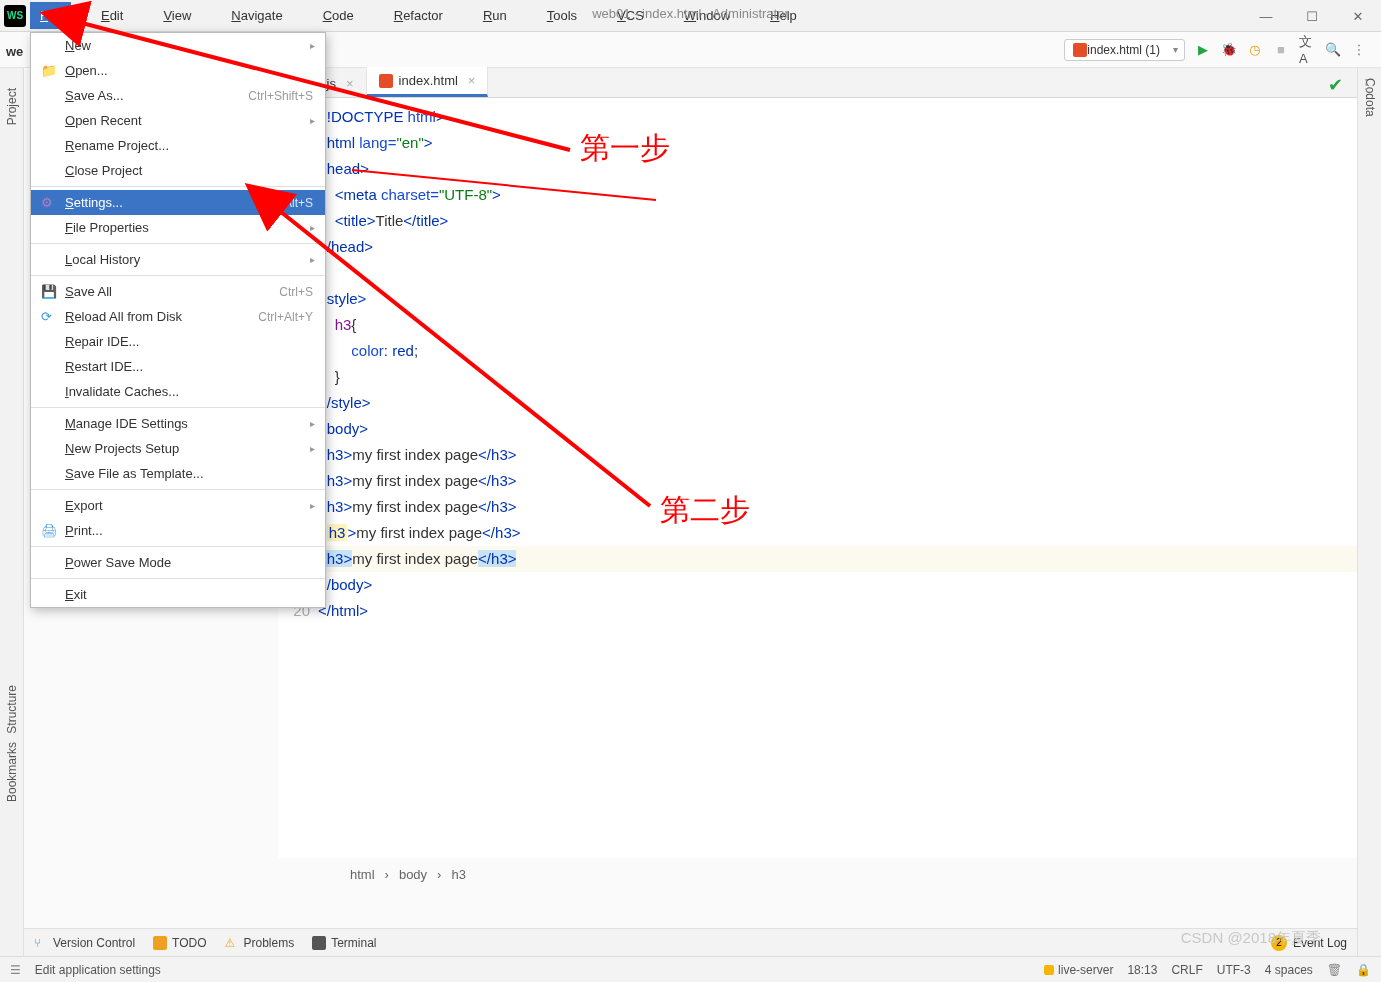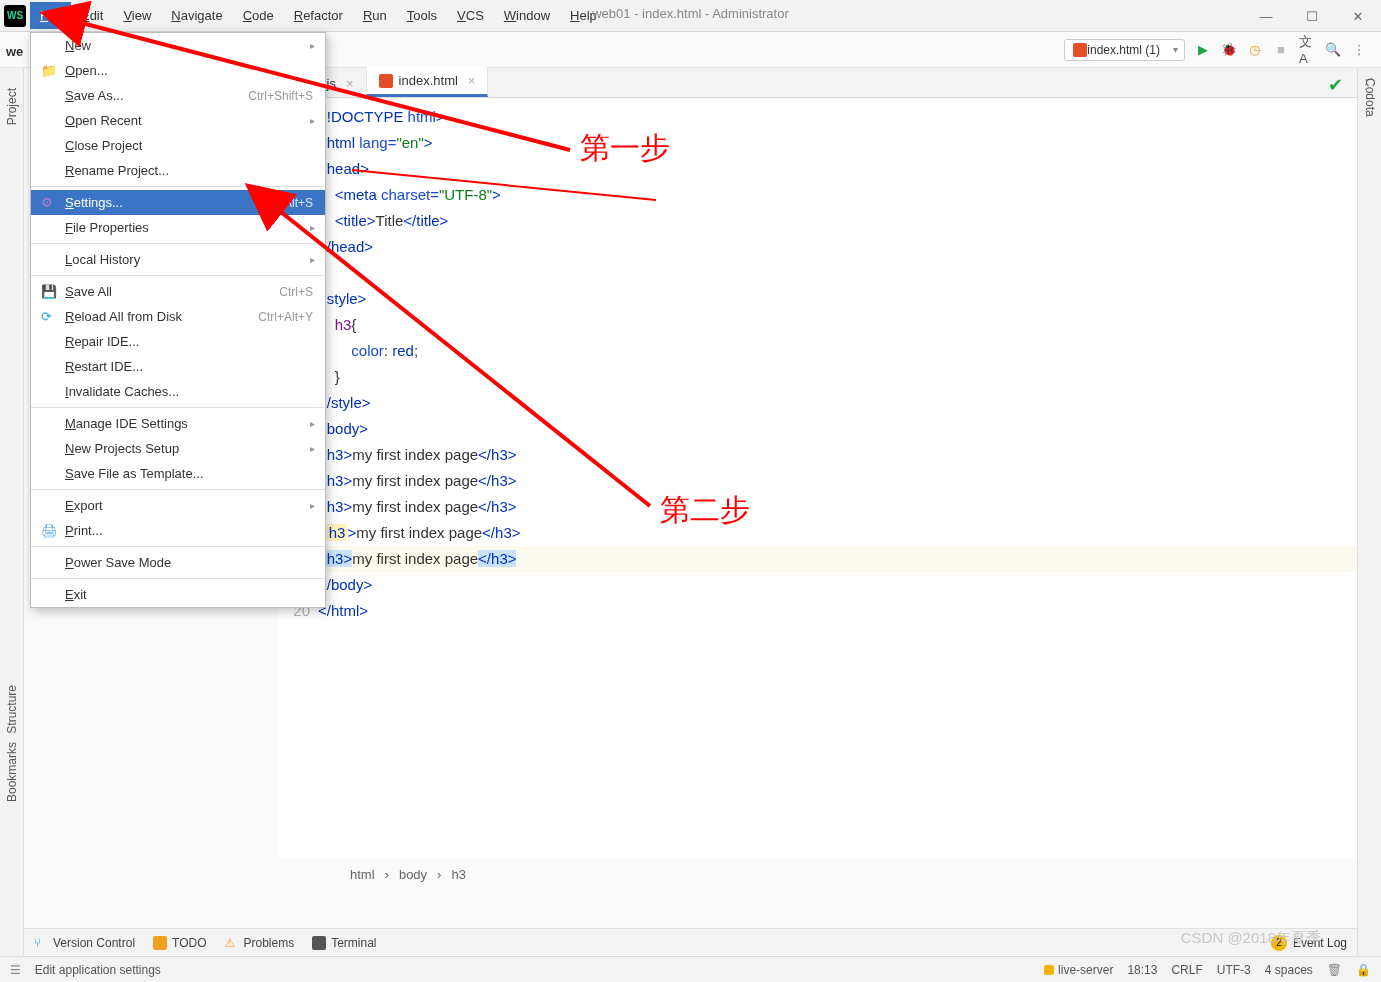--- a/index.html
+++ b/index.html
@@ -87,21 +87,21 @@
 .status-bar .right { margin-left: auto; display: flex; gap: 14px; align-items: center; padding-left: 24px; }
 .watermark { position: absolute; right: 60px; bottom: 34px; color: #c8c8c8; font-size: 15px; z-index: 2; }
 
 .etab-menu { position:absolute; right: 8px; top: 76px; color:#999; font-size:14px; }
 </style>
 </head>
 <body>
 
 <div class="menubar">
   <div class="app-icon">WS</div>
-  <div id="menuitems" style="display: flex;">
+  <div id="menuitems" style="display: flex; gap: 20px;">
       <div class="menu-item active"><span class="ul">F</span>ile</div>
       <div class="menu-item"><span class="ul">E</span>dit</div>
       <div class="menu-item"><span class="ul">V</span>iew</div>
       <div class="menu-item"><span class="ul">N</span>avigate</div>
       <div class="menu-item"><span class="ul">C</span>ode</div>
       <div class="menu-item"><span class="ul">R</span>efactor</div>
       <div class="menu-item"><span class="ul">R</span>un</div>
       <div class="menu-item"><span class="ul">T</span>ools</div>
       <div class="menu-item"><span class="ul">V</span>CS</div>
       <div class="menu-item"><span class="ul">W</span>indow</div>
@@ -152,24 +152,24 @@
     </div>
     <div class="dd-item">
       <span><span class="ul">S</span>ave As...</span>
       <span class="sc">Ctrl+Shift+S</span>
     </div>
     <div class="dd-item">
       <span><span class="ul">O</span>pen Recent</span>
       <span class="sub">▸</span>
     </div>
     <div class="dd-item">
+      <span><span class="ul">R</span>ename Project...</span>
+    </div>
+    <div class="dd-item">
       <span><span class="ul">C</span>lose Project</span>
-    </div>
-    <div class="dd-item">
-      <span><span class="ul">R</span>ename Project...</span>
     </div>
     <div class="dd-sep"></div>
     <div class="dd-item highlight">
       <span class="ic" style="color:#b07cc6">⚙</span>
       <span><span class="ul">S</span>ettings...</span>
       <span class="sc">Ctrl+Alt+S</span>
     </div>
     <div class="dd-item">
       <span><span class="ul">F</span>ile Properties</span>
       <span class="sub">▸</span>

